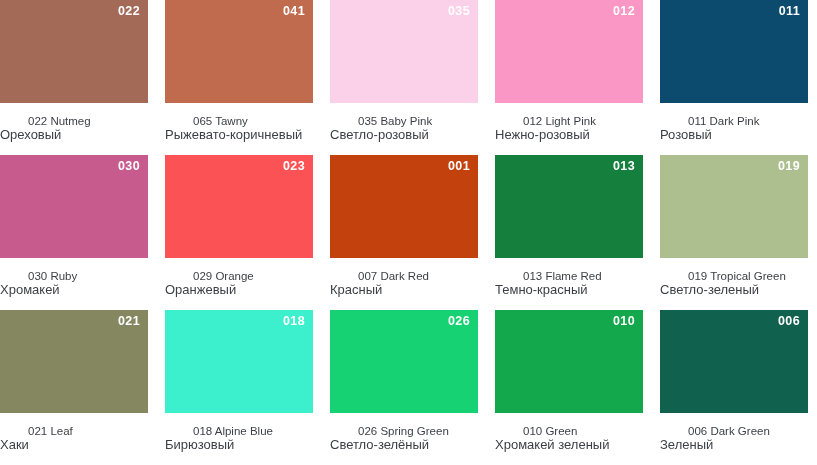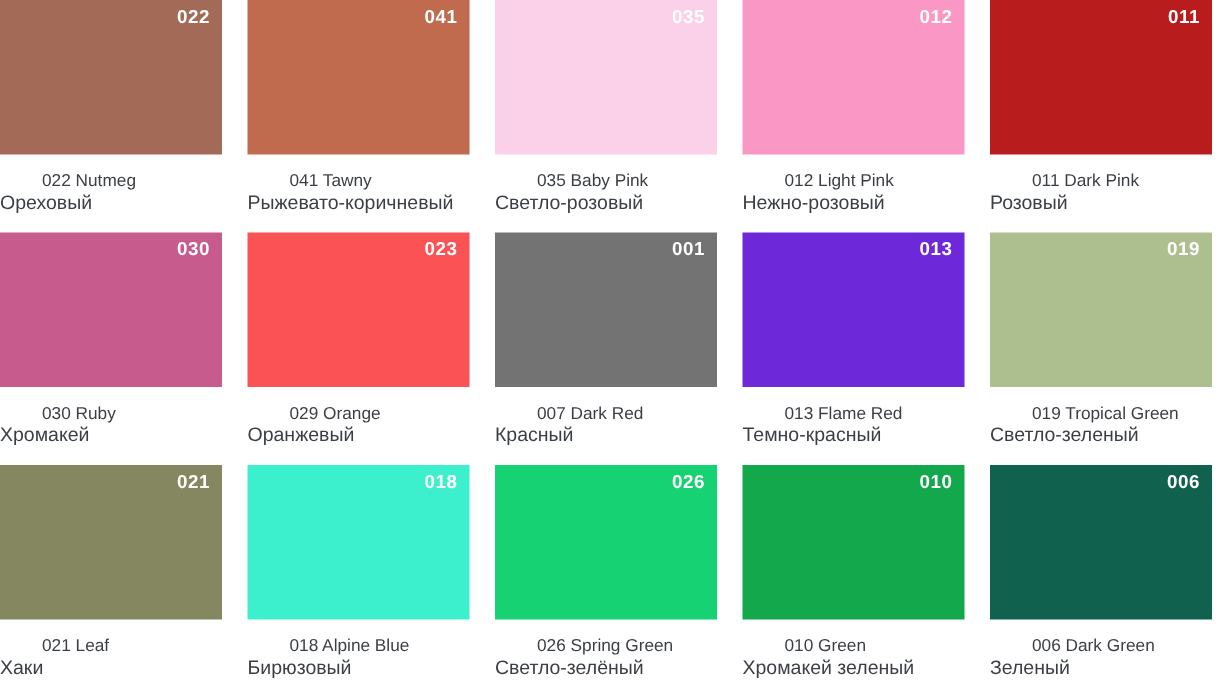--- a/index.html
+++ b/index.html
@@ -70,21 +70,21 @@
       <div class="swatch-labels">
         <div class="swatch-name-en">022 Nutmeg</div>
         <div class="swatch-name-ru">Ореховый</div>
       </div>
     </div>
     <div class="swatch-card">
       <div class="swatch-chip" style="background-color: rgb(192, 106, 78);">
         <span class="swatch-code">041</span>
       </div>
       <div class="swatch-labels">
-        <div class="swatch-name-en">041 Tawny</div>
+        <div class="swatch-name-en">065 Tawny</div>
         <div class="swatch-name-ru">Рыжевато-коричневый</div>
       </div>
     </div>
     <div class="swatch-card">
       <div class="swatch-chip" style="background-color: rgb(251, 209, 234);">
         <span class="swatch-code">035</span>
       </div>
       <div class="swatch-labels">
         <div class="swatch-name-en">035 Baby Pink</div>
         <div class="swatch-name-ru">Светло-розовый</div>
@@ -93,21 +93,21 @@
     <div class="swatch-card">
       <div class="swatch-chip" style="background-color: rgb(250, 151, 196);">
         <span class="swatch-code">012</span>
       </div>
       <div class="swatch-labels">
         <div class="swatch-name-en">012 Light Pink</div>
         <div class="swatch-name-ru">Нежно-розовый</div>
       </div>
     </div>
     <div class="swatch-card">
-      <div class="swatch-chip" style="background-color: #b91c1c;">
+      <div class="swatch-chip" style="background-color: #0c4a6e;">
         <span class="swatch-code">011</span>
       </div>
       <div class="swatch-labels">
         <div class="swatch-name-en">011 Dark Pink</div>
         <div class="swatch-name-ru">Розовый</div>
       </div>
     </div>
     <div class="swatch-card">
       <div class="swatch-chip" style="background-color: rgb(200, 91, 142);">
         <span class="swatch-code">030</span>
@@ -120,30 +120,30 @@
     <div class="swatch-card">
       <div class="swatch-chip" style="background-color: rgb(251, 82, 85); padding-left: 44px;">
         <span class="swatch-code">023</span>
       </div>
       <div class="swatch-labels">
         <div class="swatch-name-en">029 Orange</div>
         <div class="swatch-name-ru">Оранжевый</div>
       </div>
     </div>
     <div class="swatch-card">
-      <div class="swatch-chip" style="background-color: #737373;">
+      <div class="swatch-chip" style="background-color: #c2410c;">
         <span class="swatch-code">001</span>
       </div>
       <div class="swatch-labels">
         <div class="swatch-name-en">007 Dark Red</div>
         <div class="swatch-name-ru">Красный</div>
       </div>
     </div>
     <div class="swatch-card">
-      <div class="swatch-chip" style="background-color: #6d28d9;">
+      <div class="swatch-chip" style="background-color: #15803d;">
         <span class="swatch-code">013</span>
       </div>
       <div class="swatch-labels">
         <div class="swatch-name-en">013 Flame Red</div>
         <div class="swatch-name-ru">Темно-красный</div>
       </div>
     </div>
     <div class="swatch-card">
       <div class="swatch-chip" style="background-color: rgb(174, 191, 143);">
         <span class="swatch-code">019</span>

